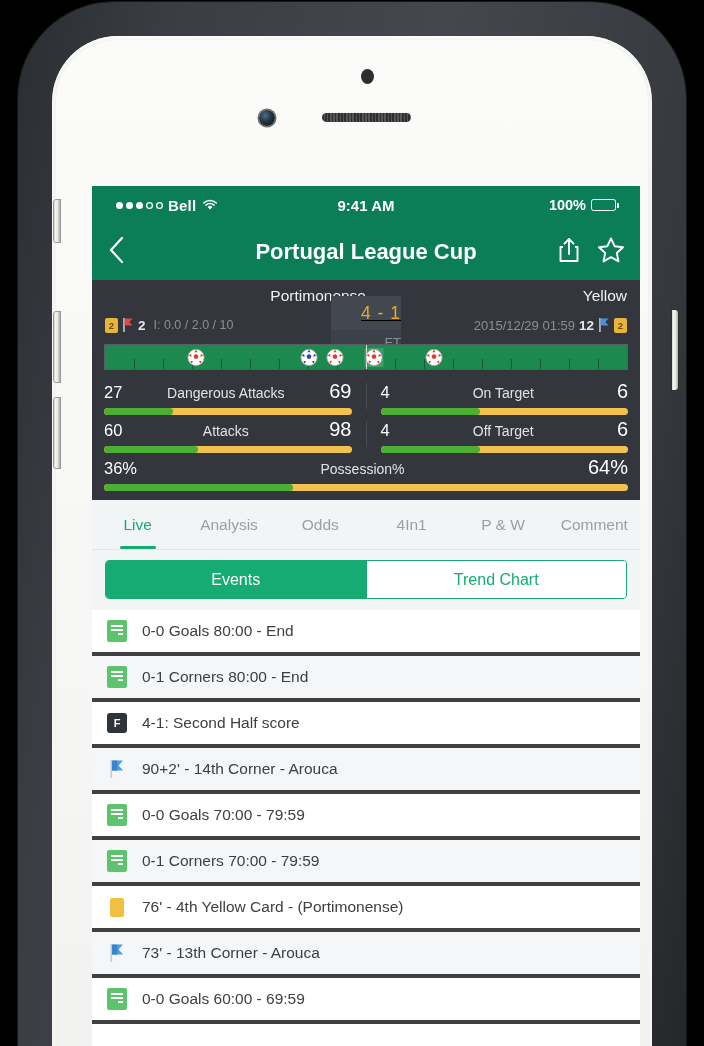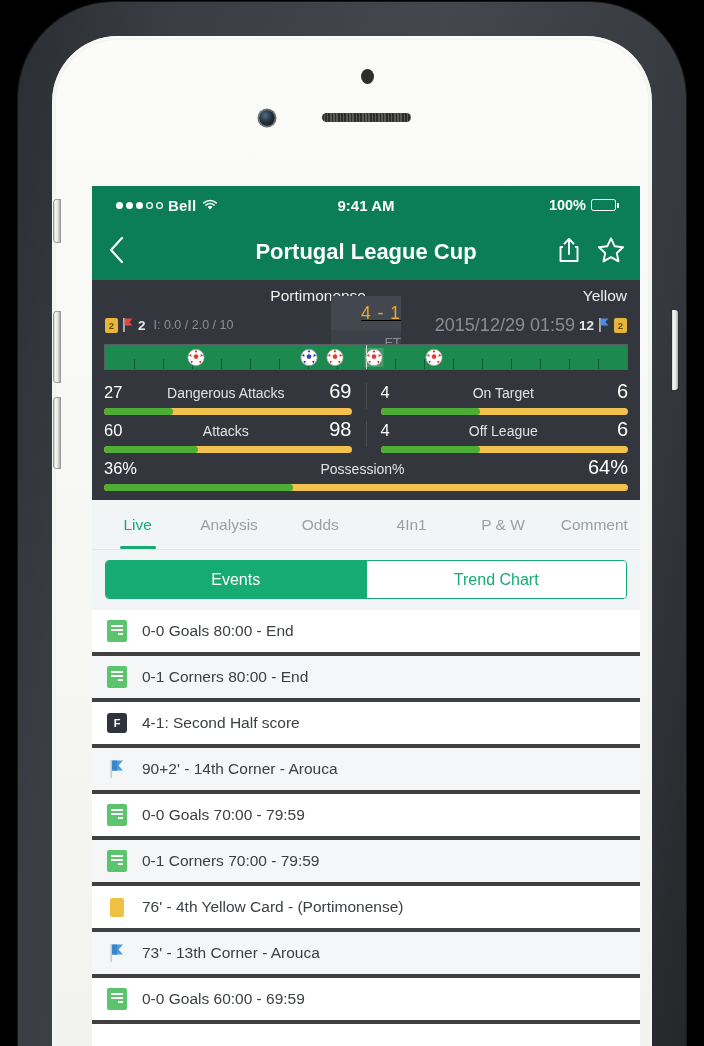--- a/index.html
+++ b/index.html
@@ -137,21 +137,21 @@
   #meta-left { flex: 1; display: flex; align-items: center; gap: 4px; }
   #meta-right { flex: 1; display: flex; align-items: center; justify-content: flex-end; gap: 4px; }
   .card-badge {
     width: 13px; height: 15px; border-radius: 2px;
     display: flex; align-items: center; justify-content: center;
     font-size: 9.5px; color: #6a4b00; font-weight: bold;
   }
   .card-badge.yellow { background: #e9b43c; }
   .cnt { color: #e8e8e8; font-size: 13.5px; font-weight: bold; }
   .meta-sub { color: #8b8e95; font-size: 12.5px; margin-left: 4px; }
-  #match-date { color: #8b8e95; font-size: 18px; }
+  #match-date { color: #8b8e95; font-size: 13px; }
 
   
   #timeline-wrap { padding: 5px 12px 7px; background:#33363d; }
   #timeline {
     position: relative; height: 26px; background: #1c8a4e;
     border: 1px solid #5a5d64;
   }
   .tl-tick { position: absolute; top: 14px; width: 1px; height: 10px; background: rgba(0,0,0,.35); }
   .tl-half { position: absolute; top: 0; bottom: 0; width: 1px; background: #d9d9d9; }
   .tl-ball { position: absolute; top: 3px; width: 19px; height: 19px; transform: translateX(-50%); }
@@ -429,21 +429,21 @@
           <span class="stat-right-val">98</span>
         </div>
         <div class="stat-bar">
             <i style="width: 38%;"></i>
           </div>
       </div>
       <div class="stat-sep"></div>
       <div class="stat-cell">
         <div class="stat-labels">
           <span class="stat-left-val">4</span>
-          <span class="stat-title">Off League</span>
+          <span class="stat-title">Off Target</span>
           <span class="stat-right-val">6</span>
         </div>
         <div class="stat-bar">
             <i style="width: 40%;"></i>
           </div>
       </div>
     </div>
 
     <div class="stat-grid">
       <div class="stat-cell full">

